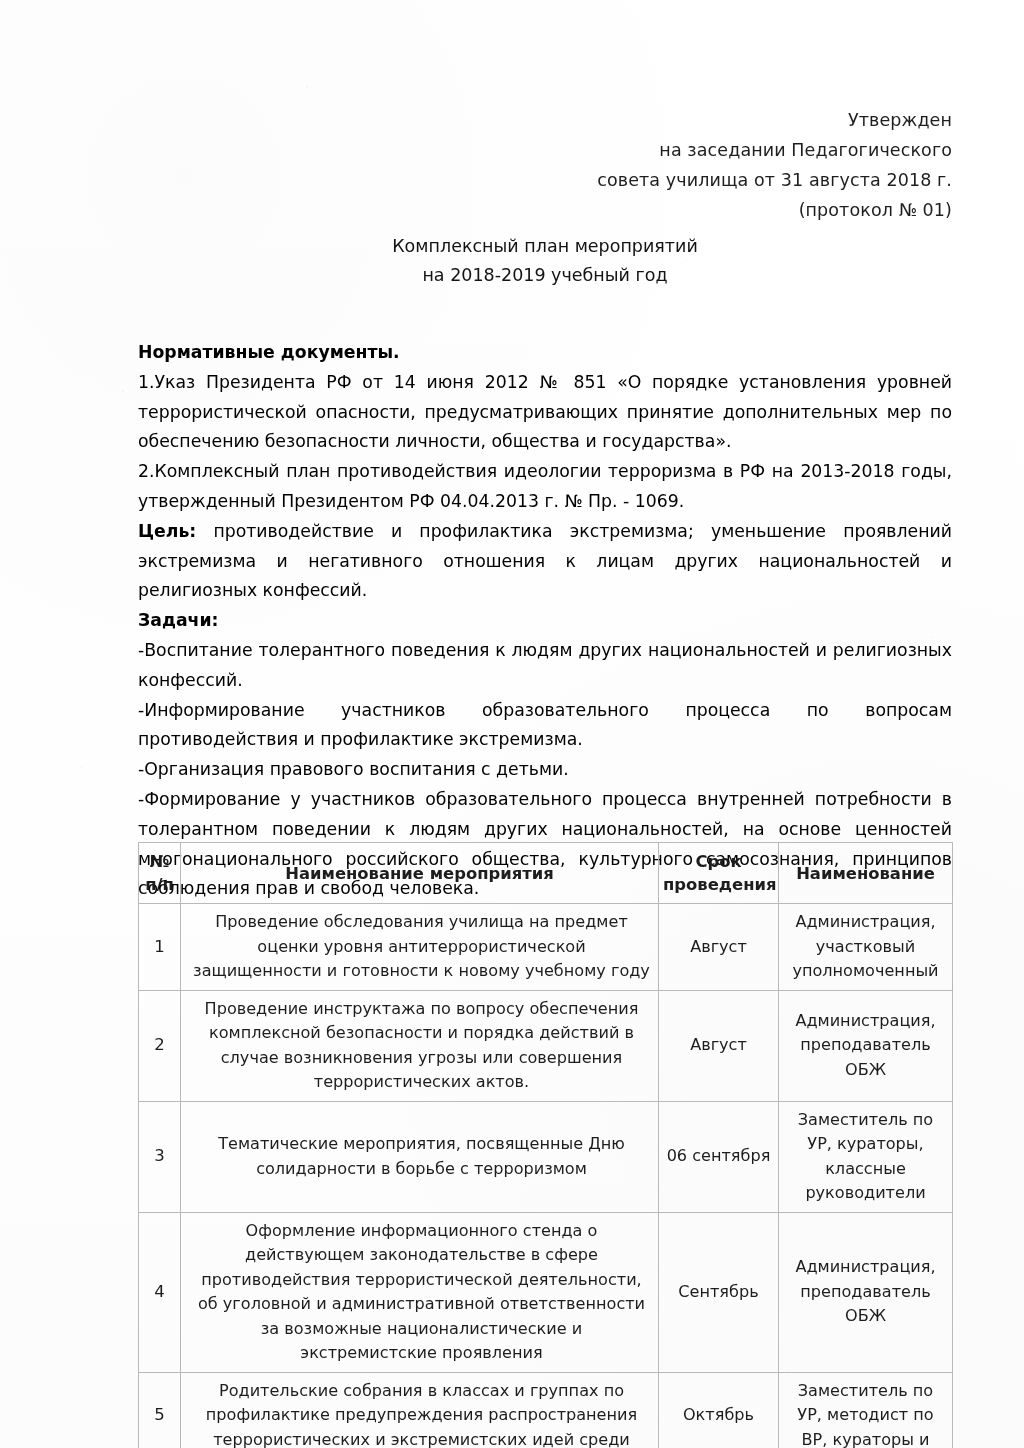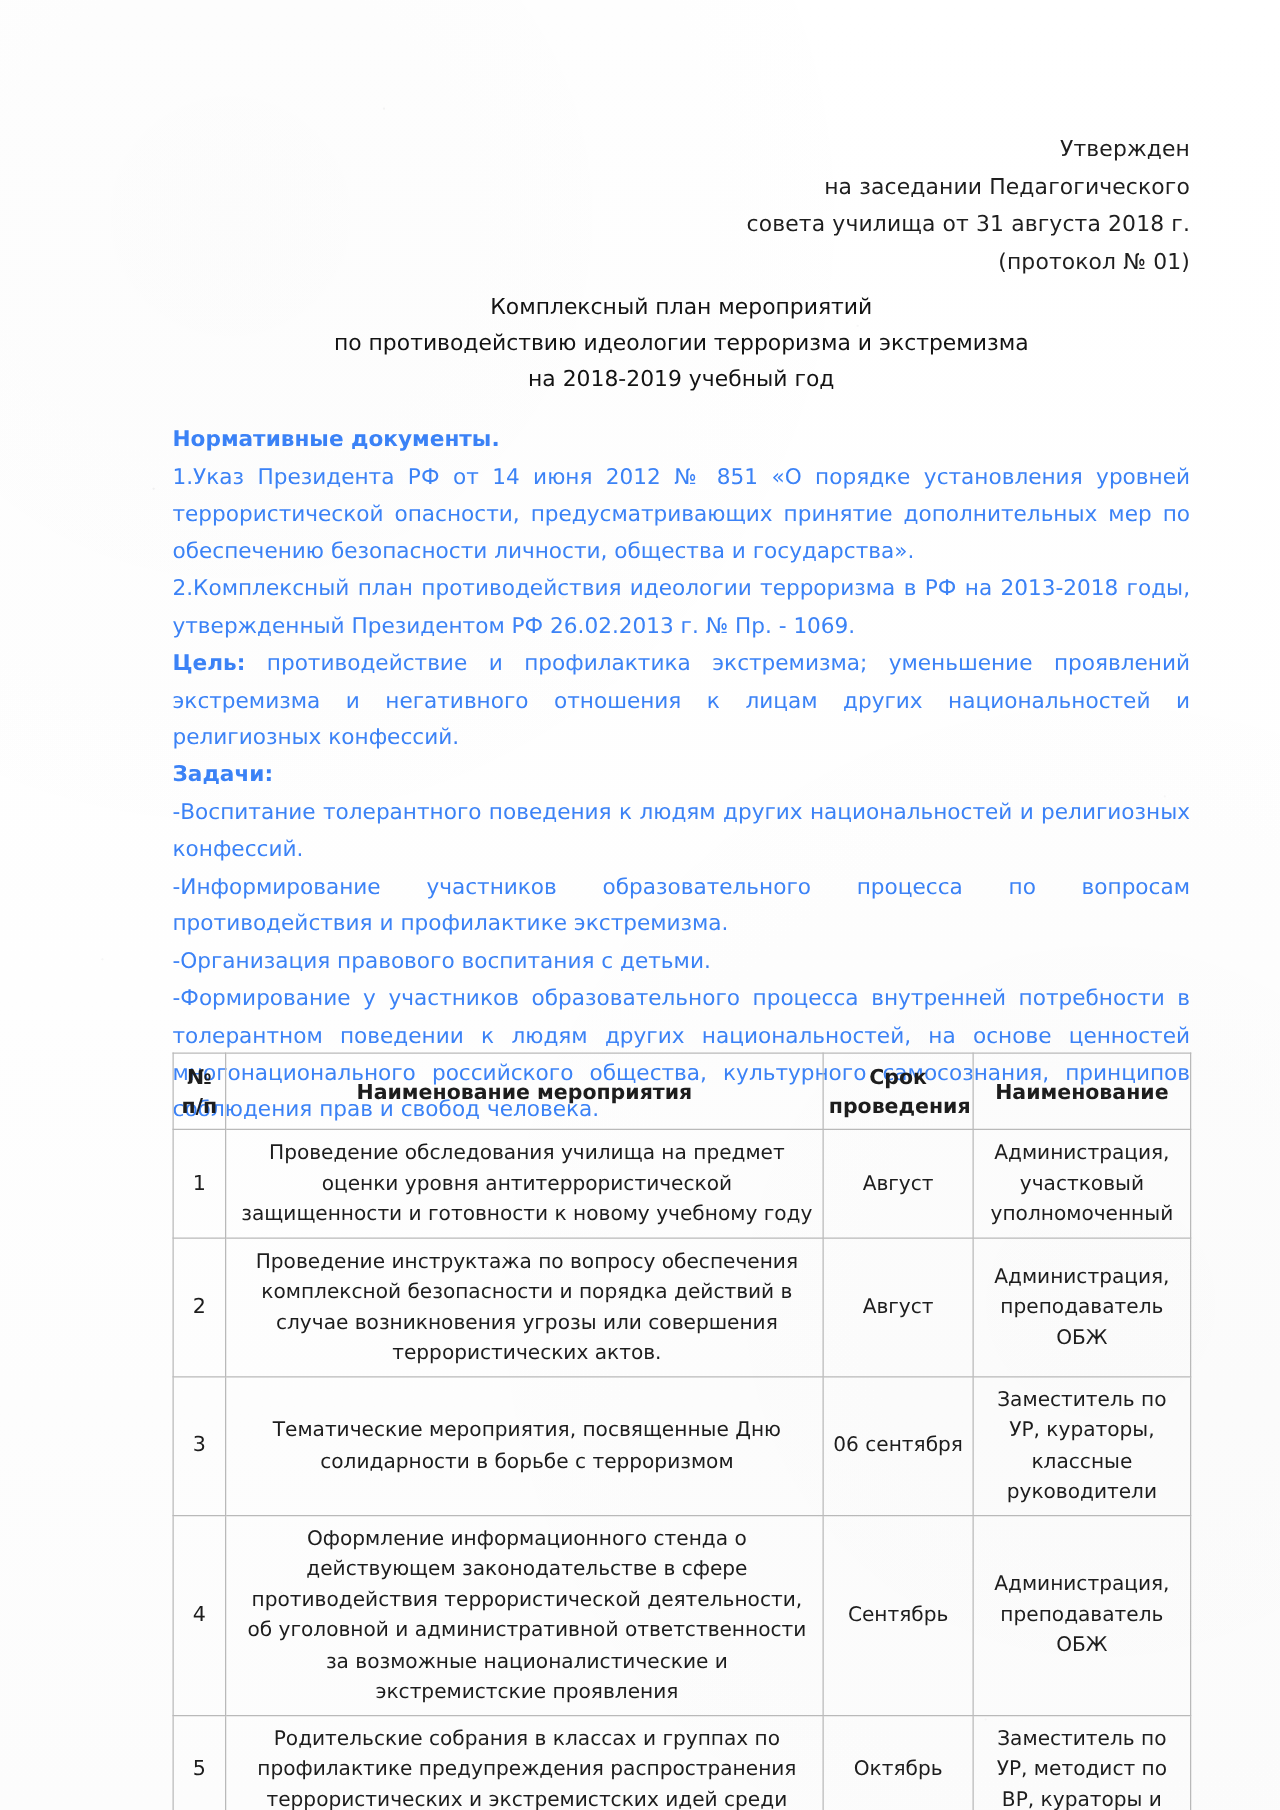--- a/index.html
+++ b/index.html
@@ -83,21 +83,21 @@
   }
 
   
   .body-copy {
     position: absolute;
     left: 138px;
     top: 338px;
     width: 814px;
     font-size: 17.3px;
     line-height: 29.8px;
-    color: #3b82f6;
+    color: #000000;
   }
   .body-copy p {
     margin: 0;
     text-align: justify;
     text-justify: inter-word;
   }
   .body-copy p.nojust { text-align: left; }
   .lead { font-weight: bold; }
 
   
@@ -151,28 +151,27 @@
 
   <div class="approval">
     <div>Утвержден</div>
     <div>на заседании Педагогического</div>
     <div>совета училища от 31 августа 2018 г.</div>
     <div>(протокол № 01)</div>
   </div>
 
   <div class="doc-title">
     <div>Комплексный план мероприятий</div>
-    <div>по противодействию идеологии терроризма и экстремизма</div>
     <div>на 2018-2019 учебный год</div>
   </div>
 
   <div class="body-copy">
     <p class="nojust lead">Нормативные документы.</p>
     <p>1.Указ Президента РФ от 14 июня 2012 № 851 «О порядке установления уровней террористической опасности, предусматривающих принятие дополнительных мер по обеспечению безопасности личности, общества и государства».</p>
-    <p>2.Комплексный план противодействия идеологии терроризма в РФ на 2013-2018 годы, утвержденный Президентом РФ 26.02.2013 г. № Пр. - 1069.</p>
+    <p>2.Комплексный план противодействия идеологии терроризма в РФ на 2013-2018 годы, утвержденный Президентом РФ 04.04.2013 г. № Пр. - 1069.</p>
     <p><span class="lead">Цель:</span><span> противодействие и профилактика экстремизма; уменьшение проявлений экстремизма и негативного отношения к лицам других национальностей и религиозных конфессий.</span></p>
     <p class="nojust lead">Задачи:</p>
     <p>-Воспитание толерантного поведения к людям других национальностей и религиозных конфессий.</p>
     <p>-Информирование участников образовательного процесса по вопросам противодействия и профилактике экстремизма.</p>
     <p class="nojust">-Организация правового воспитания с детьми.</p>
     <p>-Формирование у участников образовательного процесса  внутренней потребности в толерантном поведении к людям других национальностей, на основе ценностей многонационального российского общества, культурного самосознания, принципов соблюдения прав и свобод человека.</p>
   </div>
 
   <table class="plan-table">
     <colgroup>

